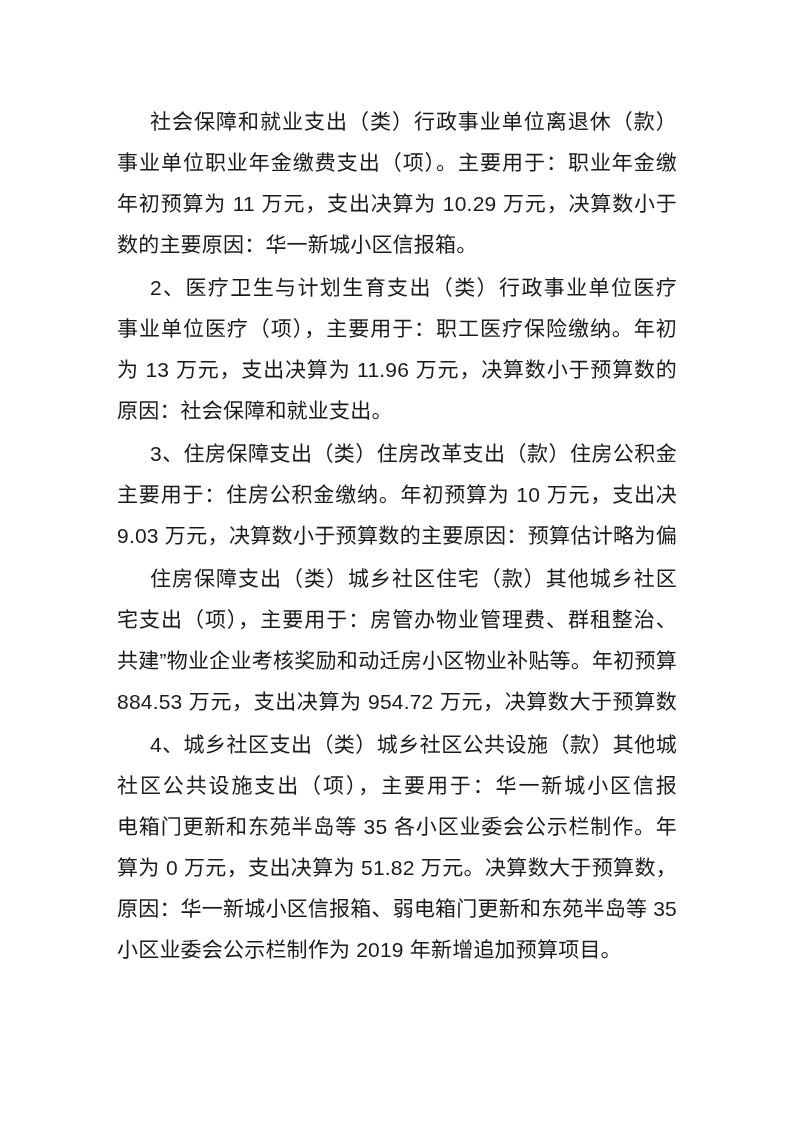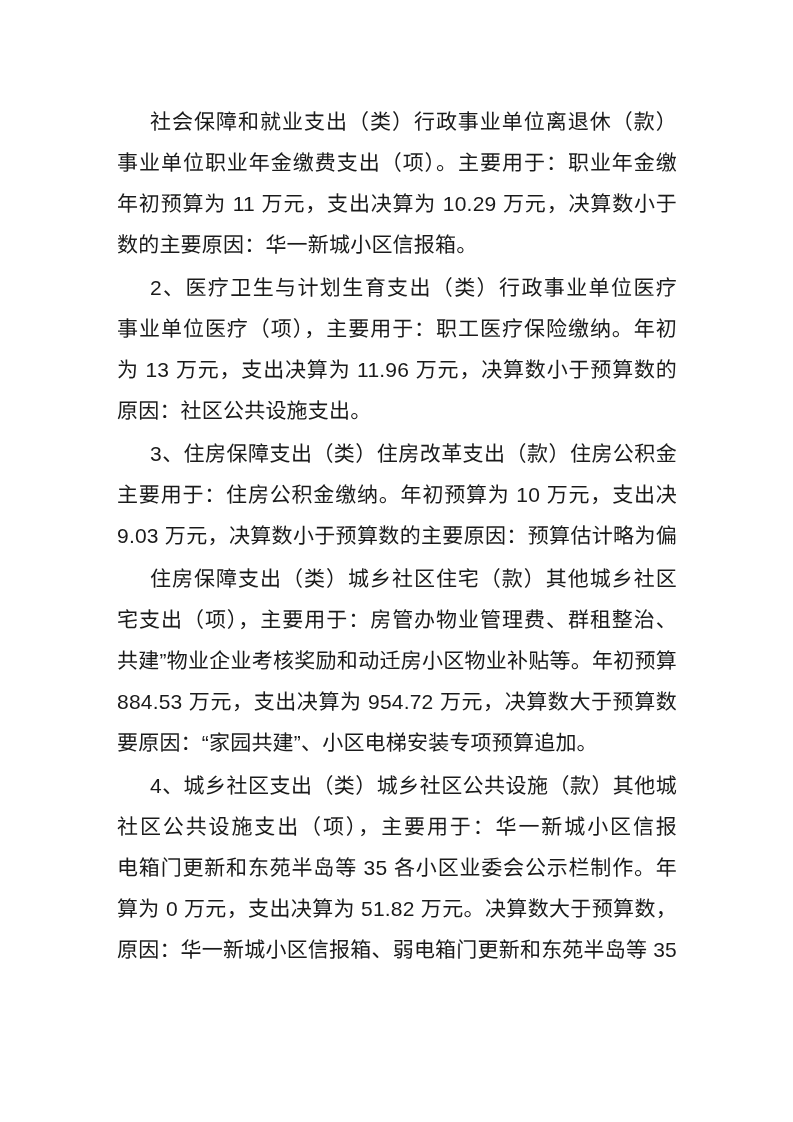--- a/index.html
+++ b/index.html
@@ -52,35 +52,35 @@
       <div class="para">
         <div class="line first">社会保障和就业支出（类）行政事业单位离退休（款）机关</div>
         <div class="line">事业单位职业年金缴费支出（项）。主要用于：职业年金缴纳。</div>
         <div class="line">年初预算为 11 万元，支出决算为 10.29 万元，决算数小于预算</div>
         <div class="line last">数的主要原因：华一新城小区信报箱。</div>
       </div>
       <div class="para">
         <div class="line first">2、医疗卫生与计划生育支出（类）行政事业单位医疗（款）</div>
         <div class="line">事业单位医疗（项），主要用于：职工医疗保险缴纳。年初预算</div>
         <div class="line">为 13 万元，支出决算为 11.96 万元，决算数小于预算数的主要</div>
-        <div class="line last">原因：社区公共设施支出。</div>
+        <div class="line last">原因：社会保障和就业支出。</div>
       </div>
       <div class="para">
         <div class="line first">3、住房保障支出（类）住房改革支出（款）住房公积金（项），</div>
         <div class="line">主要用于：住房公积金缴纳。年初预算为 10 万元，支出决算为</div>
         <div class="line last">9.03 万元，决算数小于预算数的主要原因：预算估计略为偏大。</div>
       </div>
       <div class="para">
         <div class="line first">住房保障支出（类）城乡社区住宅（款）其他城乡社区住</div>
         <div class="line">宅支出（项），主要用于：房管办物业管理费、群租整治、“家园</div>
         <div class="line">共建”物业企业考核奖励和动迁房小区物业补贴等。年初预算为</div>
         <div class="line">884.53 万元，支出决算为 954.72 万元，决算数大于预算数的主</div>
-        <div class="line last">要原因：“家园共建”、小区电梯安装专项预算追加。</div>
       </div>
       <div class="para">
         <div class="line first">4、城乡社区支出（类）城乡社区公共设施（款）其他城乡</div>
         <div class="line">社区公共设施支出（项），主要用于：华一新城小区信报箱、弱</div>
         <div class="line">电箱门更新和东苑半岛等 35 各小区业委会公示栏制作。年初预</div>
         <div class="line">算为 0 万元，支出决算为 51.82 万元。决算数大于预算数，主要</div>
         <div class="line">原因：华一新城小区信报箱、弱电箱门更新和东苑半岛等 35 各</div>
+        <div class="line last">小区业委会公示栏制作为 2019 年新增追加预算项目。</div>
       </div>
     </div>
 </div>
 
 </body></html>

